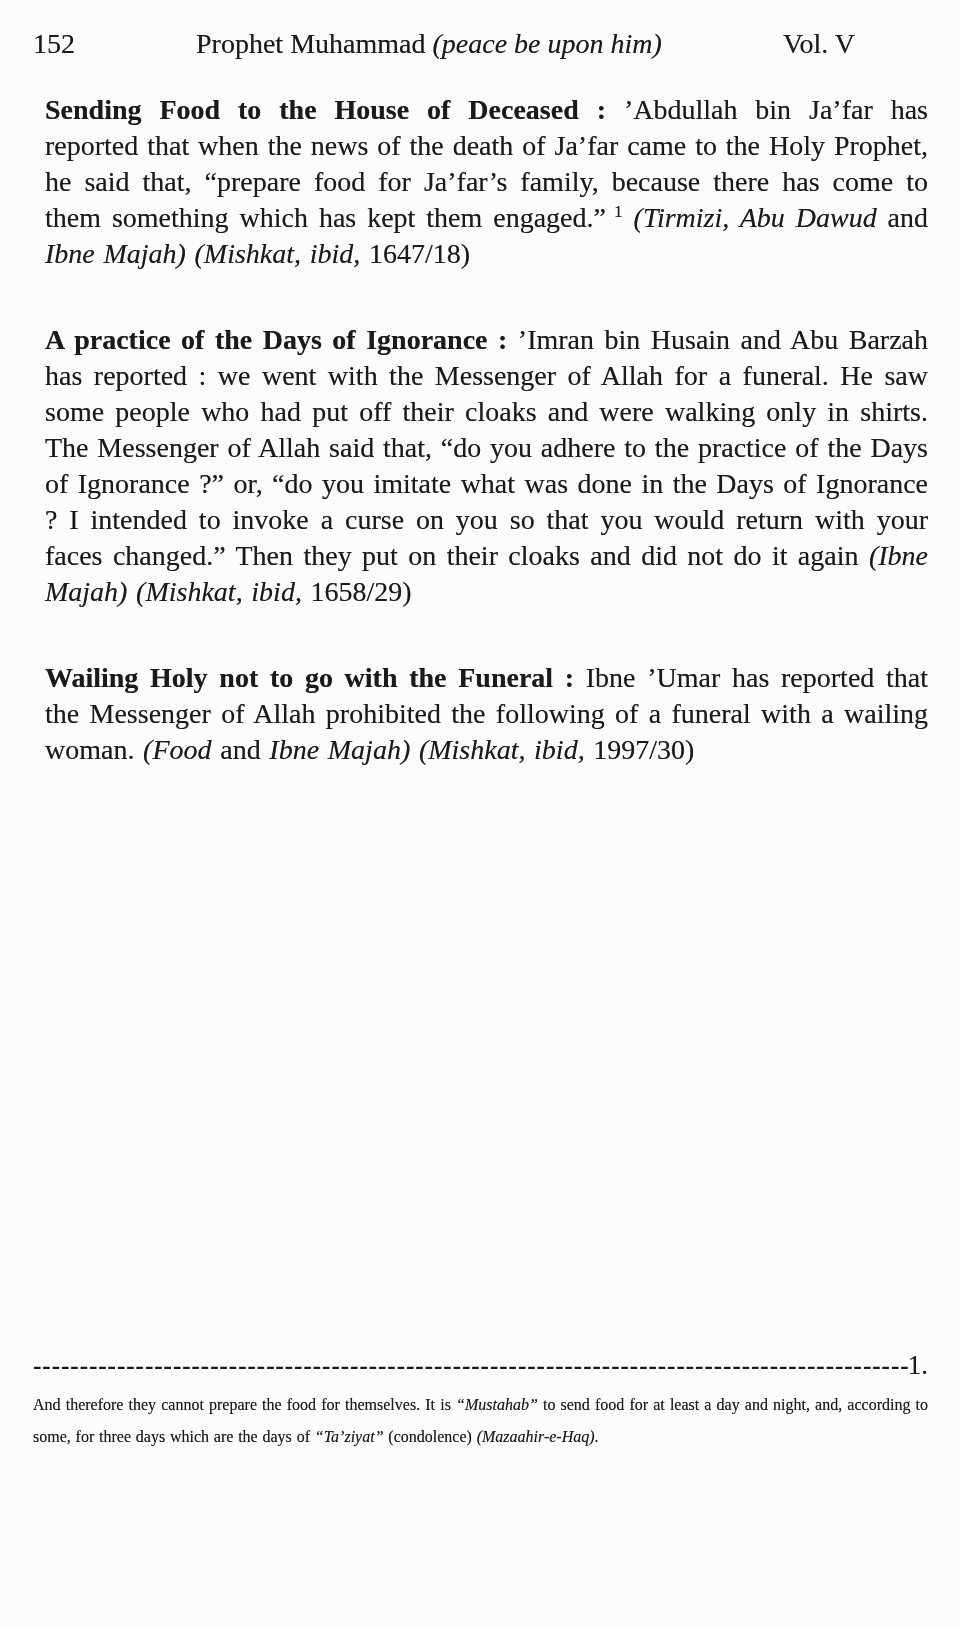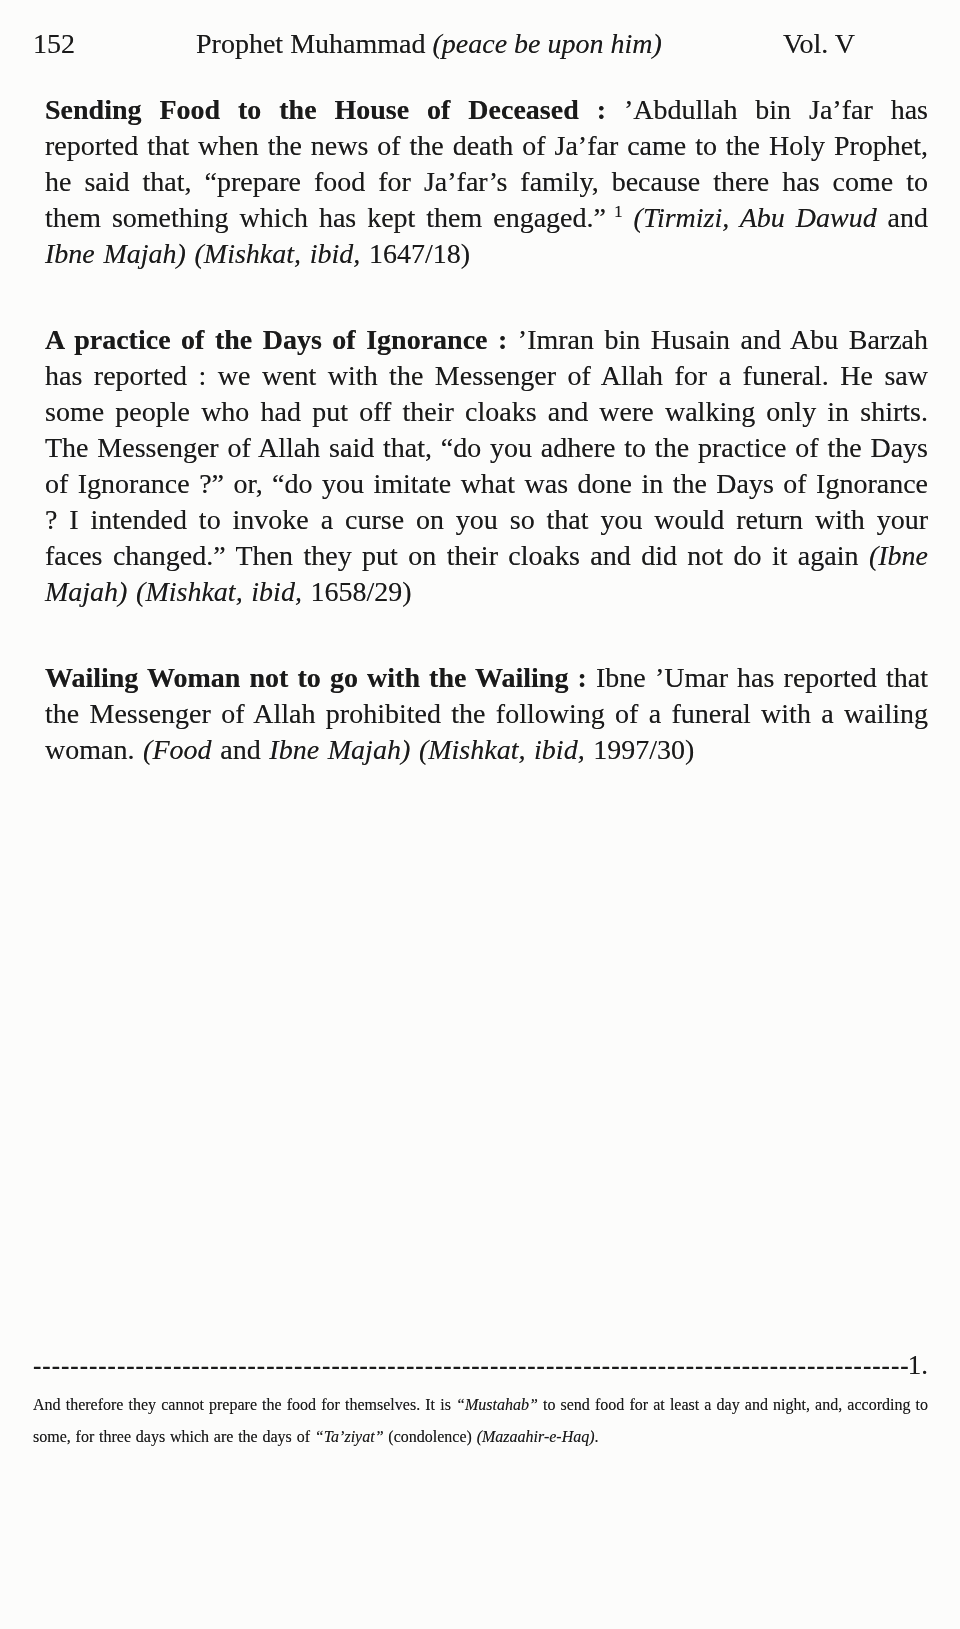--- a/index.html
+++ b/index.html
@@ -77,21 +77,21 @@
 
   <div class="header">
     <span class="page-number">152</span>
     <span class="header-title"><span class="sg-r">Prophet Muhammad </span><span class="sg-i">(peace be upon him)</span></span>
     <span class="volume">Vol. V</span>
   </div>
 
   <div class="body-text">
     <p class="para"><span class="sg-b">Sending Food to the House of Deceased : </span><span class="sg-r">’Abdullah bin Ja’far has reported that when the news of the death of Ja’far came to the Holy Prophet, he said that, “prepare food for Ja’far’s family, because there has come to them something which has kept them engaged.”</span><span class="sg-sup">1</span><span class="sg-r"> </span><span class="sg-i">(Tirmizi, Abu Dawud</span><span class="sg-r"> and </span><span class="sg-i">Ibne Majah) (Mishkat, ibid,</span><span class="sg-r"> 1647/18)</span></p>
     <p class="para"><span class="sg-b">A practice of the Days of Ignorance : </span><span class="sg-r">’Imran bin Husain and Abu Barzah has reported : we went with the Messenger of Allah for a funeral. He saw some people who had put off their cloaks and were walking only in shirts. The Messenger of Allah said that, “do you adhere to the practice of the Days of Ignorance ?” or, “do you imitate what was done in the Days of Ignorance ? I intended to invoke a curse on you so that you would return with your faces changed.” Then they put on their cloaks and did not do it again </span><span class="sg-i">(Ibne Majah) (Mishkat, ibid,</span><span class="sg-r"> 1658/29)</span></p>
-    <p class="para"><span class="sg-b">Wailing Woman not to go with the Wailing : </span><span class="sg-r">Ibne ’Umar has reported that the Messenger of Allah prohibited the following of a funeral with a wailing woman. </span><span class="sg-i">(Food</span><span class="sg-r"> and </span><span class="sg-i">Ibne Majah) (Mishkat, ibid,</span><span class="sg-r"> 1997/30)</span></p>
+    <p class="para"><span class="sg-b">Wailing Holy not to go with the Funeral : </span><span class="sg-r">Ibne ’Umar has reported that the Messenger of Allah prohibited the following of a funeral with a wailing woman. </span><span class="sg-i">(Food</span><span class="sg-r"> and </span><span class="sg-i">Ibne Majah) (Mishkat, ibid,</span><span class="sg-r"> 1997/30)</span></p>
   </div>
 
   <div class="footnote-block">
     <div class="separator">
       <span class="dash-fill">----------------------------------------------------------------------------------------------------------------------</span>
       <span class="fn-number">1.</span>
     </div>
     <p class="footnote"><span class="sg-r">And therefore they cannot prepare the food for themselves. It is </span><span class="sg-i">“Mustahab”</span><span class="sg-r"> to send food for at least a day and night, and, according to some, for three days which are the days of </span><span class="sg-i">“Ta’ziyat”</span><span class="sg-r"> (condolence) </span><span class="sg-i">(Mazaahir-e-Haq)</span><span class="sg-r">.</span></p>
   </div>
 

